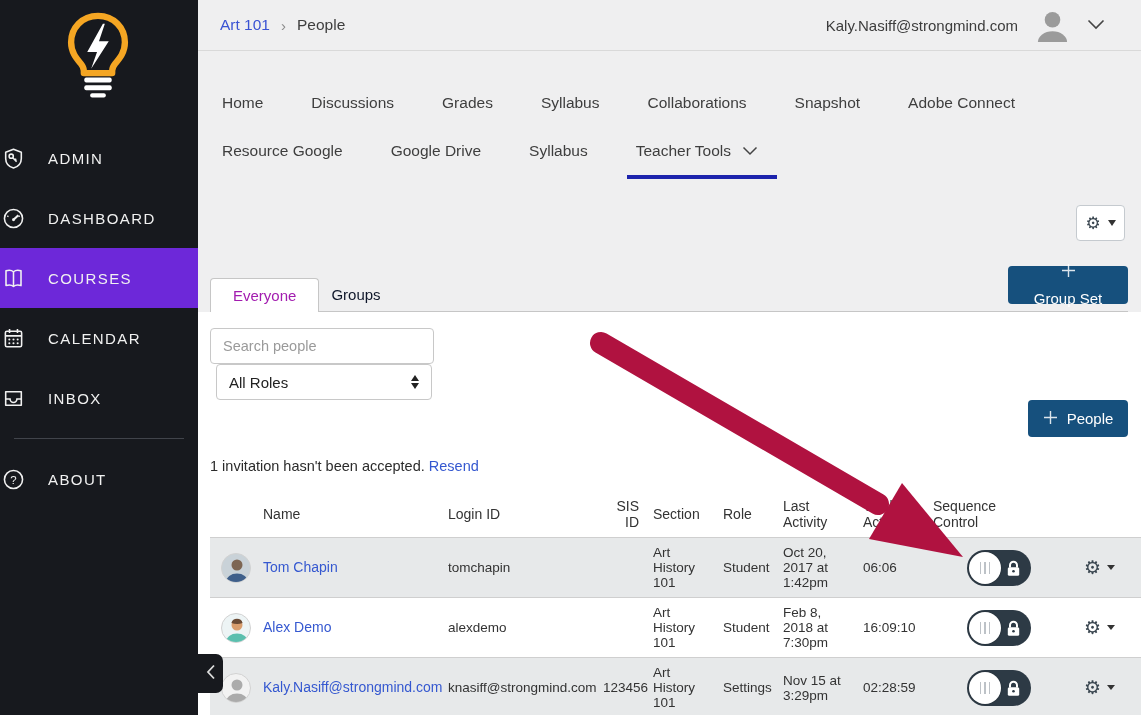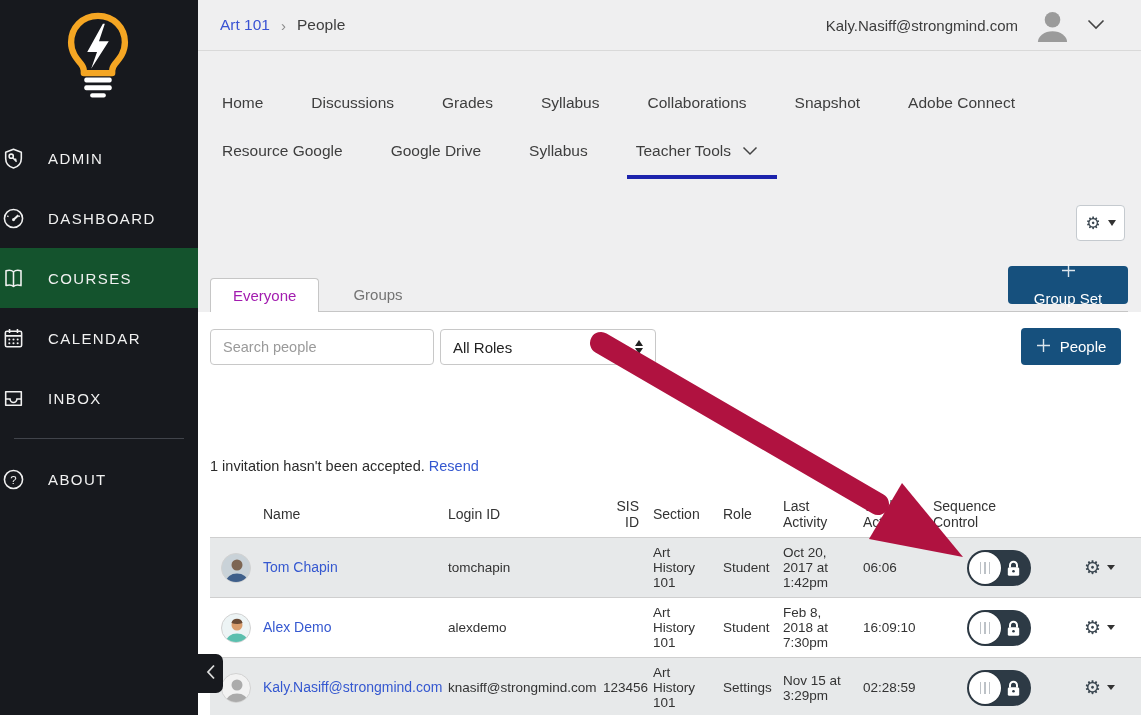--- a/index.html
+++ b/index.html
@@ -4,21 +4,21 @@
 <style>
   * { margin:0; padding:0; box-sizing:border-box; }
   body { font-family:"Liberation Sans","DejaVu Sans",sans-serif; background:#fff; }
   .screen { position:relative; width:1141px; height:715px; overflow:hidden; background:#EFEFF0; }
 
   
   .sidebar { position:absolute; left:0; top:0; width:198px; height:715px; background:#17191E; z-index:5; }
   .logo { position:absolute; left:54px; top:8px; width:88px; height:96px; }
   .side-nav { position:absolute; top:128px; left:0; width:100%; }
   .side-item { display:flex; align-items:center; height:60px; cursor:pointer; }
-  .side-item.active { background:#14532d; }
+  .side-item.active { background:#6d28d9; }
   .side-item .icn { width:26px; height:26px; flex:0 0 26px; display:flex; align-items:center; justify-content:center; }
   .side-item .lbl { margin-left:22px; color:#F1F1F1; font-size:15px; letter-spacing:1.4px; font-weight:500; }
   .side-divider { height:1px; background:#41444B; margin:10px 14px; }
   .collapse-tab { position:absolute; left:198px; top:654px; width:25px; height:39px; background:#17191E;
     border-radius:0 7px 7px 0; z-index:6; display:flex; align-items:center; justify-content:center; cursor:pointer; }
 
   
   .main { position:absolute; left:198px; top:0; width:943px; height:715px; background:#EFEFF0; }
 
   .topbar { position:absolute; top:0; left:0; right:0; height:51px; display:flex; align-items:center;
@@ -40,27 +40,27 @@
 
   .gear-btn { position:absolute; top:205px; right:16px; width:49px; height:36px; background:#fff;
     border:1px solid #C5CACF; border-radius:4px; display:flex; align-items:center; justify-content:center; gap:7px; cursor:pointer; }
   .gear-glyph { font-family:"DejaVu Sans",sans-serif; color:#3A4650; font-size:17px; line-height:1; }
   .caret-down { width:0; height:0; border-left:4.5px solid transparent; border-right:4.5px solid transparent; border-top:6px solid #333; }
 
   .tabs-row { position:absolute; left:12px; right:13px; top:265px; height:47px; border-bottom:1px solid #C6C6C6;
     display:flex; align-items:flex-end; }
   .tab-everyone { height:34px; margin-bottom:-1px; padding:0 22px; background:#fff; border:1px solid #C6C6C6;
     border-bottom:none; border-radius:4px 4px 0 0; font-size:15px; color:#a21caf; display:flex; align-items:center; z-index:2; cursor:pointer; }
-  .tab-groups { padding:0 16px 8px 34px; font-size:15px; color:#737373; background:none; border:none; cursor:pointer; }
+  .tab-groups { padding:0 16px 8px 12px; font-size:15px; color:#0f172a; background:none; border:none; cursor:pointer; }
   .btn-blue { background:#16507D; color:#fff; border:none; border-radius:4px; font-size:15px;
     display:flex; align-items:center; justify-content:center; gap:9px; cursor:pointer; font-family:inherit; }
   .btn-groupset { margin-left:auto; margin-bottom:7px; width:120px; height:38px;flex-direction:column; }
 
   .content { position:absolute; top:312px; left:0; right:0; bottom:0; background:#fff; }
-  .filter-row { position:absolute; top:16px; left:12px; right:20px; display:flex; align-items:flex-end; }
+  .filter-row { position:absolute; top:16px; left:12px; right:13px; display:flex; align-items:flex-start;flex-direction:column; }
   .search-input { width:224px; height:36px; border:1px solid #C8C8C8; border-radius:4px; padding:0 12px;
     font-size:14.5px; color:#333; font-family:inherit; }
   .search-input::placeholder { color:#9a9a9a; }
   .roles-select { width:216px; height:36px; margin-left:6px; border:1px solid #C8C8C8; border-radius:4px;
     background:#fff; display:flex; align-items:center; padding:0 12px; cursor:pointer; }
   .roles-select .sel-text { font-size:15px; color:#222; }
   .spinners { margin-left:auto; display:flex; flex-direction:column; gap:2px; align-items:center; }
   .spin-up { width:0; height:0; border-left:4.5px solid transparent; border-right:4.5px solid transparent; border-bottom:6px solid #222; }
   .spin-down { width:0; height:0; border-left:4.5px solid transparent; border-right:4.5px solid transparent; border-top:6px solid #222; }
   .btn-people { margin-left:auto; width:100px; height:37px; }

